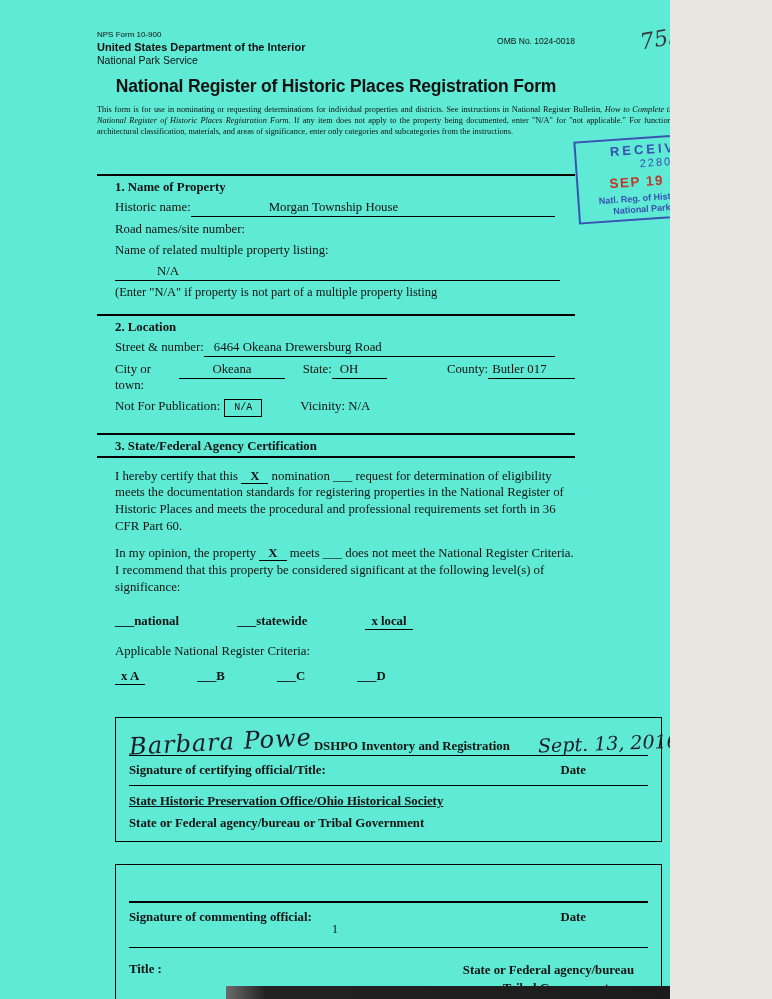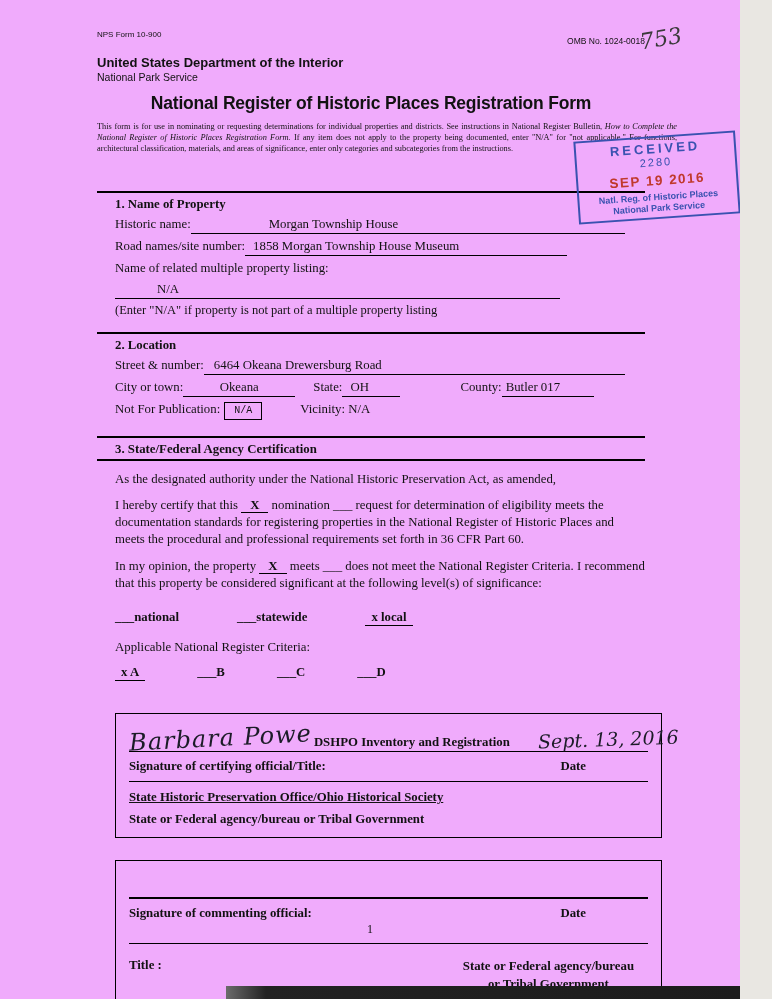--- a/index.html
+++ b/index.html
@@ -5,29 +5,29 @@
   * { box-sizing: border-box; }
   html,body { margin:0; padding:0; }
   body {
     width:772px; height:999px;
     background:#e9e7e2;
     font-family:"Liberation Serif", serif;
     color:#121212;
   }
   .page {
     position:relative;
-    width:740px; height:999px;
-    background:#f0abfc;
+    width:670px; height:999px;
+    background:#5eead4;
     overflow:hidden;
     padding:30px 95px 16px 97px;
   }
   
   .hdr-row { display:flex; justify-content:space-between; align-items:flex-start; font-family:"Liberation Sans", sans-serif; }
   .form-no { font-size:8px; }
-  .dept { font-size:13px; font-weight:bold; margin-top:16px; }
+  .dept { font-size:11px; font-weight:bold; margin-top:2px; }
   .agency { font-size:10.5px; margin-top:1px; }
   .omb { font-size:8.5px; font-family:"Liberation Sans", sans-serif; }
   .handnum {
     position:absolute; top:26px; left:640px;
     font-size:22px; font-style:italic; color:#3a3a3a;
     transform:rotate(-10deg);
     font-family:"DejaVu Serif", serif;
   }
   .doc-title {
     margin:10px 0 0 0;
@@ -140,21 +140,20 @@
 
   <div class="rule" style="margin-top:36px;"></div>
   <div class="section">
     <div class="sec-head">1.  Name of Property</div>
     <div class="row">
       <span>Historic name:</span>
       <span class="fill grow" style="margin-right:20px; padding-left:78px;">Morgan Township House</span>
     </div>
     <div class="row">
       <span>Road names/site number:</span>
-      <span class="fill" style="width:322px; padding-left:8px;">1858 Morgan Township House Museum</span>
     </div>
     <div class="row">
       <span>Name of related multiple property listing:</span>
     </div>
     <div class="row">
       <span class="fill" style="width:445px; padding-left:42px;">N/A</span>
     </div>
     <div class="note">(Enter "N/A" if property is not part of a multiple property listing</div>
   </div>
 
@@ -179,21 +178,20 @@
       <span style="margin-left:38px;">Vicinity: N/A</span>
     </div>
   </div>
 
   <div class="rule" style="margin-top:16px;"></div>
   <div class="section">
     <div class="sec-head" style="margin-bottom:2px;">3.  State/Federal Agency Certification</div>
   </div>
   <div class="rule-thin"></div>
   <div class="section">
-    <p class="para">As the designated authority under the National Historic Preservation Act, as amended,</p>
     <p class="para"><span>I hereby certify that this</span> <span class="mark">X</span> <span>nomination</span> <span class="blank">___</span> <span>request for determination of eligibility meets the documentation standards for registering properties in the National Register of Historic Places and meets the procedural and professional requirements set forth in 36 CFR Part 60.</span></p>
     <p class="para"><span>In my opinion, the property</span> <span class="mark">X</span> <span>meets</span> <span class="blank">___</span> <span>does not meet the National Register Criteria.  I recommend that this property be considered significant at the following level(s) of significance:</span></p>
     <div class="levels">
       <span>___national</span>
       <span>___statewide</span>
       <span class="ul-mark">x  local</span>
     </div>
     <div class="mt14">Applicable National Register Criteria:</div>
     <div class="crit-row">
       <span class="ul-mark">x  A</span>

